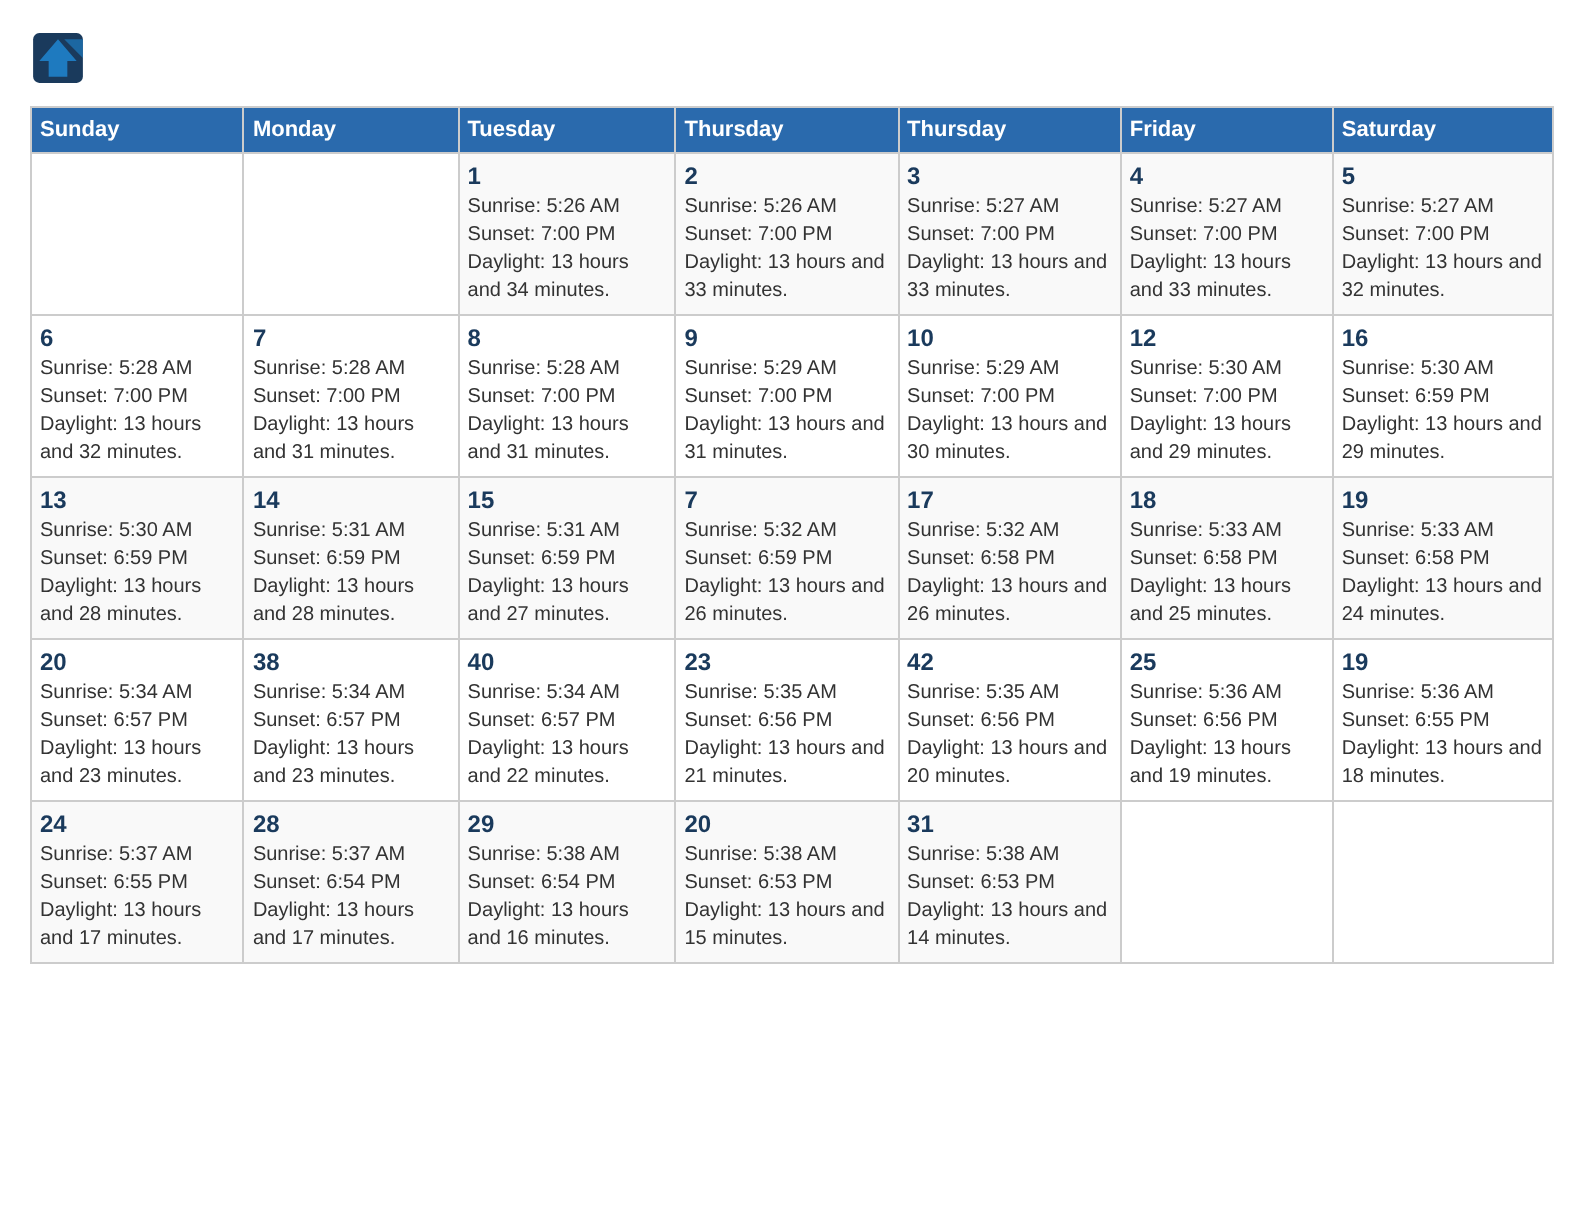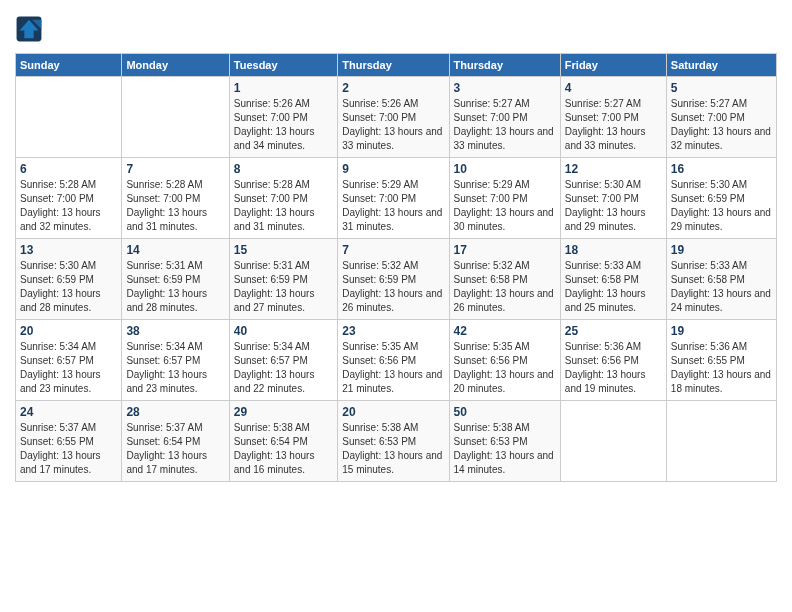--- a/index.html
+++ b/index.html
@@ -239,20 +239,20 @@
         </td>
         <td>
           <div class="day-num">29</div>
 <div class="day-info">Sunrise: 5:38 AM<br>Sunset: 6:54 PM<br>Daylight: 13 hours and 16 minutes.</div>
         </td>
         <td>
           <div class="day-num">20</div>
 <div class="day-info">Sunrise: 5:38 AM<br>Sunset: 6:53 PM<br>Daylight: 13 hours and 15 minutes.</div>
         </td>
         <td>
-          <div class="day-num">50</div>
+          <div class="day-num">31</div>
 <div class="day-info">Sunrise: 5:38 AM<br>Sunset: 6:53 PM<br>Daylight: 13 hours and 14 minutes.</div>
         </td>
         <td class="empty"></td>
         <td class="empty"></td>
       </tr>
     </tbody>
 </table>
 
 </body></html>

